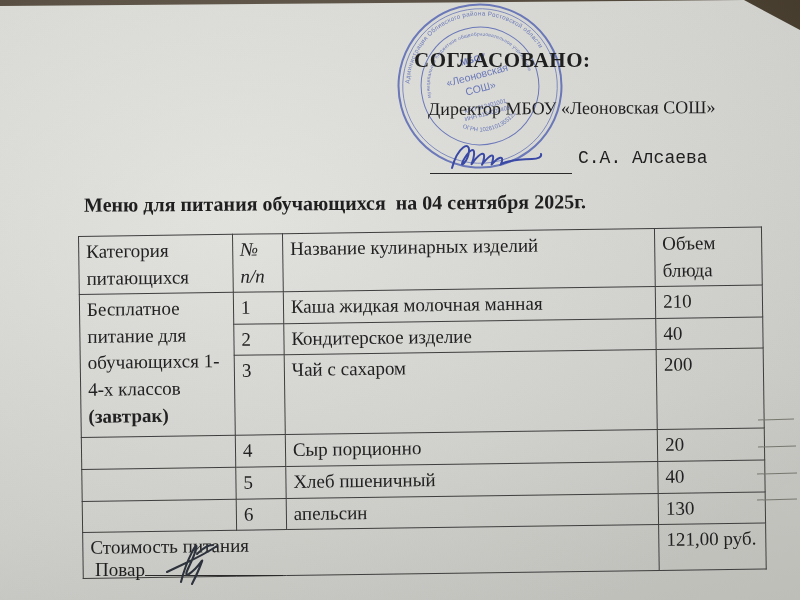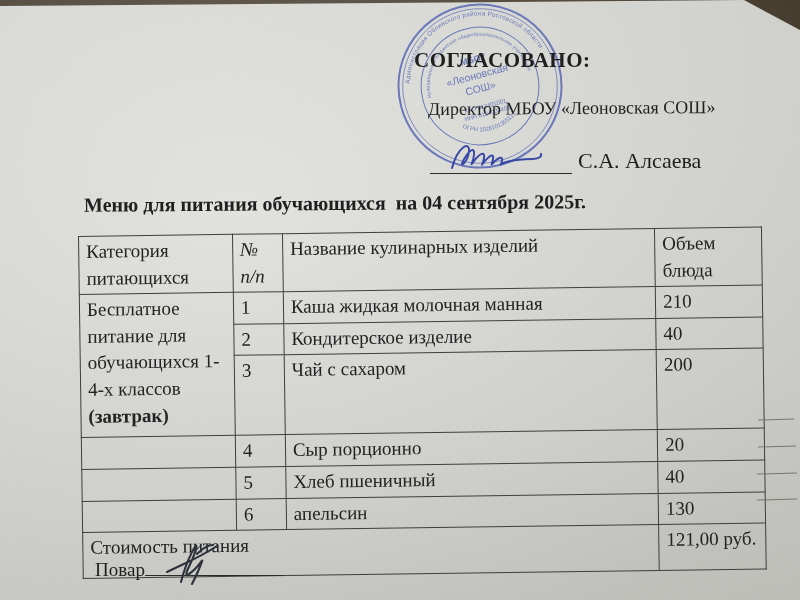--- a/index.html
+++ b/index.html
@@ -31,21 +31,21 @@
   .director-title {
     position: absolute; left: 428px; top: 98px;
     font-size: 18px; transform: rotate(-0.4deg);
   }
   .sig-row { position: absolute; left: 430px; top: 144px; width: 330px; height: 36px; }
   .sig-line {
     position: absolute; left: 0; top: 0; width: 142px; height: 30px;
     border-bottom: 1.5px solid #2a2a2a;
   }
   .director-sig { position: absolute; left: 16px; top: -8px; width: 150px; height: 44px; }
-  .director-name { position: absolute; left: 148px; top: 4px; font-size: 22px; }
+  .director-name { position: absolute; left: 148px; top: 4px; font-size: 18px; font-family: Liberation Mono, monospace; }
 
   
   .menu-title {
     position: absolute; left: 84px; top: 192px;
     font-size: 20px; font-weight: bold; white-space: pre-wrap;
     transform: rotate(-0.4deg);
   }
 
   
   .table-wrap { position: absolute; left: 78px; top: 236px; transform: rotate(-0.8deg); transform-origin: 0 0; }

